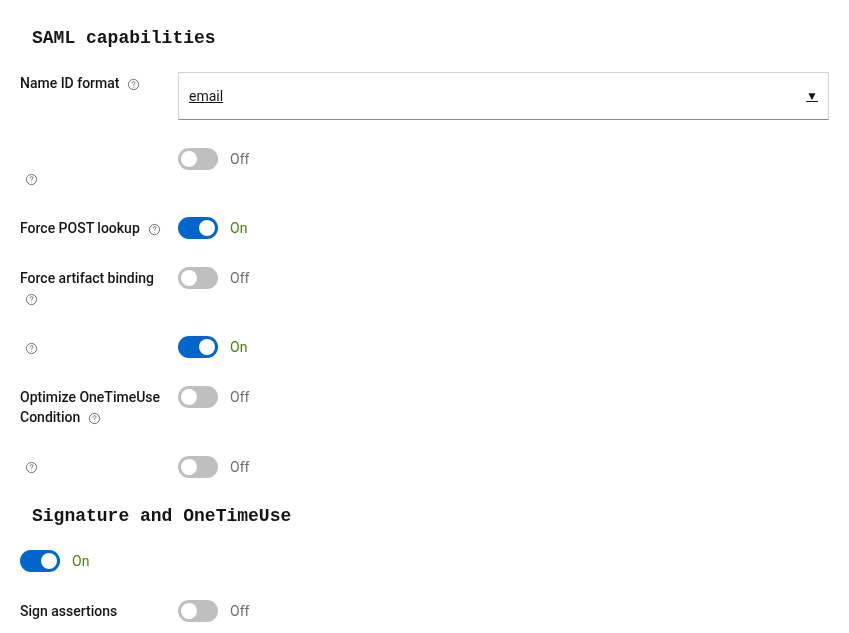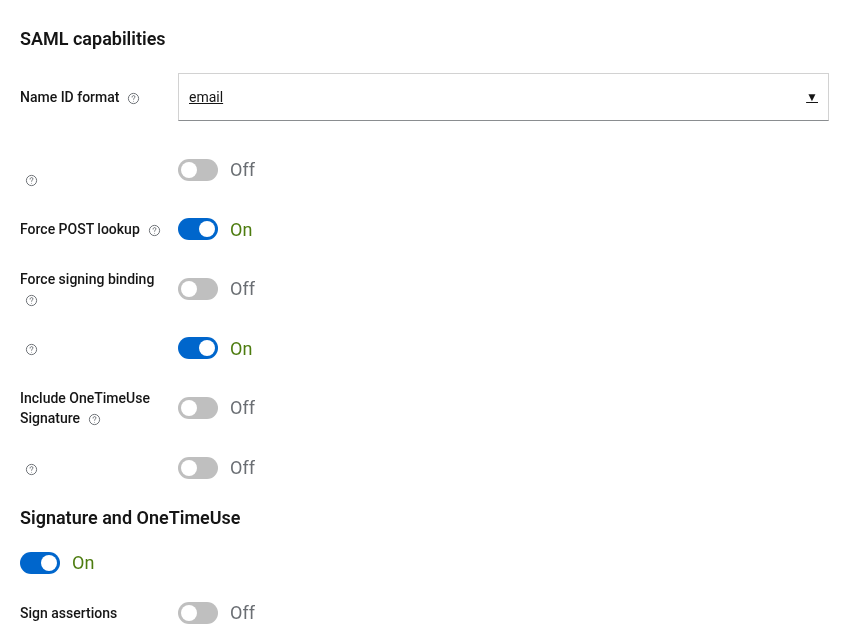--- a/index.html
+++ b/index.html
@@ -10,26 +10,27 @@
     background: #fff;
     font-size: 14px;
   }
   .page {
     padding: 24px 20px 20px 20px;
     width: 849px;
   }
   .section-title {
     font-size: 18px;
     font-weight: 600;
-    margin: 4px 0 24px 0;
-    color: #151515;
+    margin: 4px 0 24px 12px;
+    color: #151515;
+    font-family: Liberation Mono, monospace;
   }
   .row {
     display: flex;
-    align-items: center;
+    align-items: flex-start;
     margin-bottom: 28px;
   }
   .label-cell {
     width: 158px;
     flex: 0 0 158px;
     padding-right: 10px;
     padding-top: 2px;
     font-size: 14px;
     color: #151515;
     font-weight: 500;
@@ -92,21 +93,21 @@
   .switch .knob {
     position: absolute;
     top: 3px;
     width: 16px; height: 16px;
     border-radius: 50%;
     background: #fff;
   }
   .switch-off .knob { left: 3px; }
   .switch-on  .knob { left: 21px; }
   .switch-state {
-    font-size: 18px;
+    font-size: 14px;
     color: #6a6e73;
   }
   .switch-state-on { color: #4d7c0f; }
 </style>
 </head>
 <body>
 
 <div class="page">
 
   <div class="section-title">SAML capabilities</div>
@@ -163,21 +164,21 @@
     <div class="control-cell">
       <div class="switch switch-on">
           <div class="knob"></div>
         </div>
       <span class="switch-state switch-state-on">On</span>
     </div>
   </div>
 
   <div class="row">
     <div class="label-cell">
-      <span class="lbl-text">Force signing binding</span><br>
+      <span class="lbl-text">Force artifact binding</span><br>
       <span class="help-icon">
         <svg viewBox="0 0 16 16" fill="none" stroke="currentColor" stroke-width="1.2">
             <circle cx="8" cy="8" r="6.3"></circle>
             <path d="M6.3 6.2c0-1 .8-1.8 1.8-1.8s1.7.7 1.7 1.6c0 .8-.5 1.2-1 1.6-.5.4-.7.7-.7 1.3" stroke-linecap="round"></path>
             <circle cx="8.1" cy="11.3" r="0.6" fill="currentColor" stroke="none"></circle>
           </svg>
       </span>
     </div>
     <div class="control-cell">
       <div class="switch switch-off">
@@ -200,21 +201,21 @@
     <div class="control-cell">
       <div class="switch switch-on">
           <div class="knob"></div>
         </div>
       <span class="switch-state switch-state-on">On</span>
     </div>
   </div>
 
   <div class="row">
     <div class="label-cell">
-      <span class="lbl-text">Include OneTimeUse Signature</span>
+      <span class="lbl-text">Optimize OneTimeUse Condition</span>
       <span class="help-icon">
         <svg viewBox="0 0 16 16" fill="none" stroke="currentColor" stroke-width="1.2">
             <circle cx="8" cy="8" r="6.3"></circle>
             <path d="M6.3 6.2c0-1 .8-1.8 1.8-1.8s1.7.7 1.7 1.6c0 .8-.5 1.2-1 1.6-.5.4-.7.7-.7 1.3" stroke-linecap="round"></path>
             <circle cx="8.1" cy="11.3" r="0.6" fill="currentColor" stroke="none"></circle>
           </svg>
       </span>
     </div>
     <div class="control-cell">
       <div class="switch switch-off">

